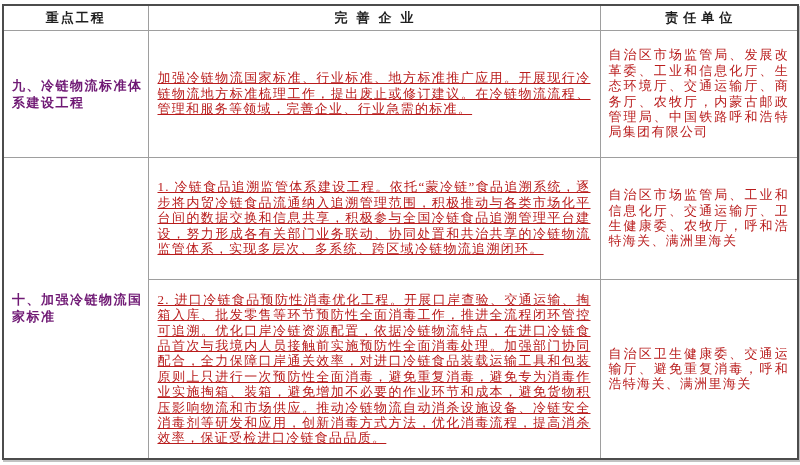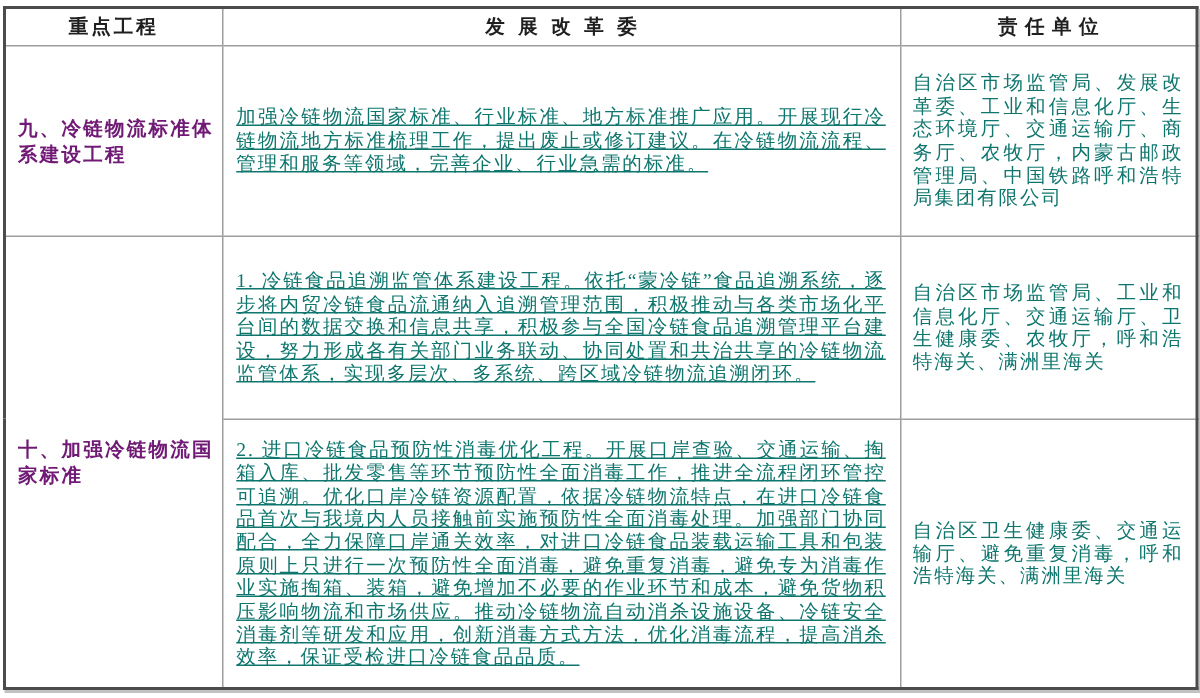--- a/index.html
+++ b/index.html
@@ -61,21 +61,21 @@
     letter-spacing: 1.5px;
     color: #701a75;
     vertical-align: middle;
     text-align: left;
     padding: 0 5px 0 8px;
   }
   td.content-cell, td.responsible-cell {
     font-size: 13px;
     line-height: 15.4px;
     letter-spacing: 1.3px;
-    color: #0f766e;
+    color: #b91c1c;
     vertical-align: middle;
     text-align: justify;
     text-justify: inter-ideograph;
     word-break: break-all;
   }
   td.content-cell    { padding: 0 9px; text-decoration: underline; }
   td.responsible-cell { padding: 0 8px; }
 </style>
 </head>
 <body>
@@ -83,21 +83,21 @@
 <div class="page">
   <table class="doc-table">
     <colgroup>
       <col style="width:145px">
       <col style="width:452px">
       <col style="width:198px">
     </colgroup>
     <thead>
       <tr class="header-row">
         <th class="h-project">重点工程</th>
-        <th class="h-content">发展改革委</th>
+        <th class="h-content">完善企业</th>
         <th class="h-responsible">责任单位</th>
       </tr>
     </thead>
     <tbody>
       <tr class="row-1">
         <td class="project-cell">九、冷链物流标准体系建设工程</td>
         <td class="content-cell">加强冷链物流国家标准、行业标准、地方标准推广应用。开展现行冷链物流地方标准梳理工作，提出废止或修订建议。在冷链物流流程、管理和服务等领域，完善企业、行业急需的标准。</td>
         <td class="responsible-cell">自治区市场监管局、发展改革委、工业和信息化厅、生态环境厅、交通运输厅、商务厅、农牧厅，内蒙古邮政管理局、中国铁路呼和浩特局集团有限公司</td>
       </tr>
       <tr class="row-2a">

